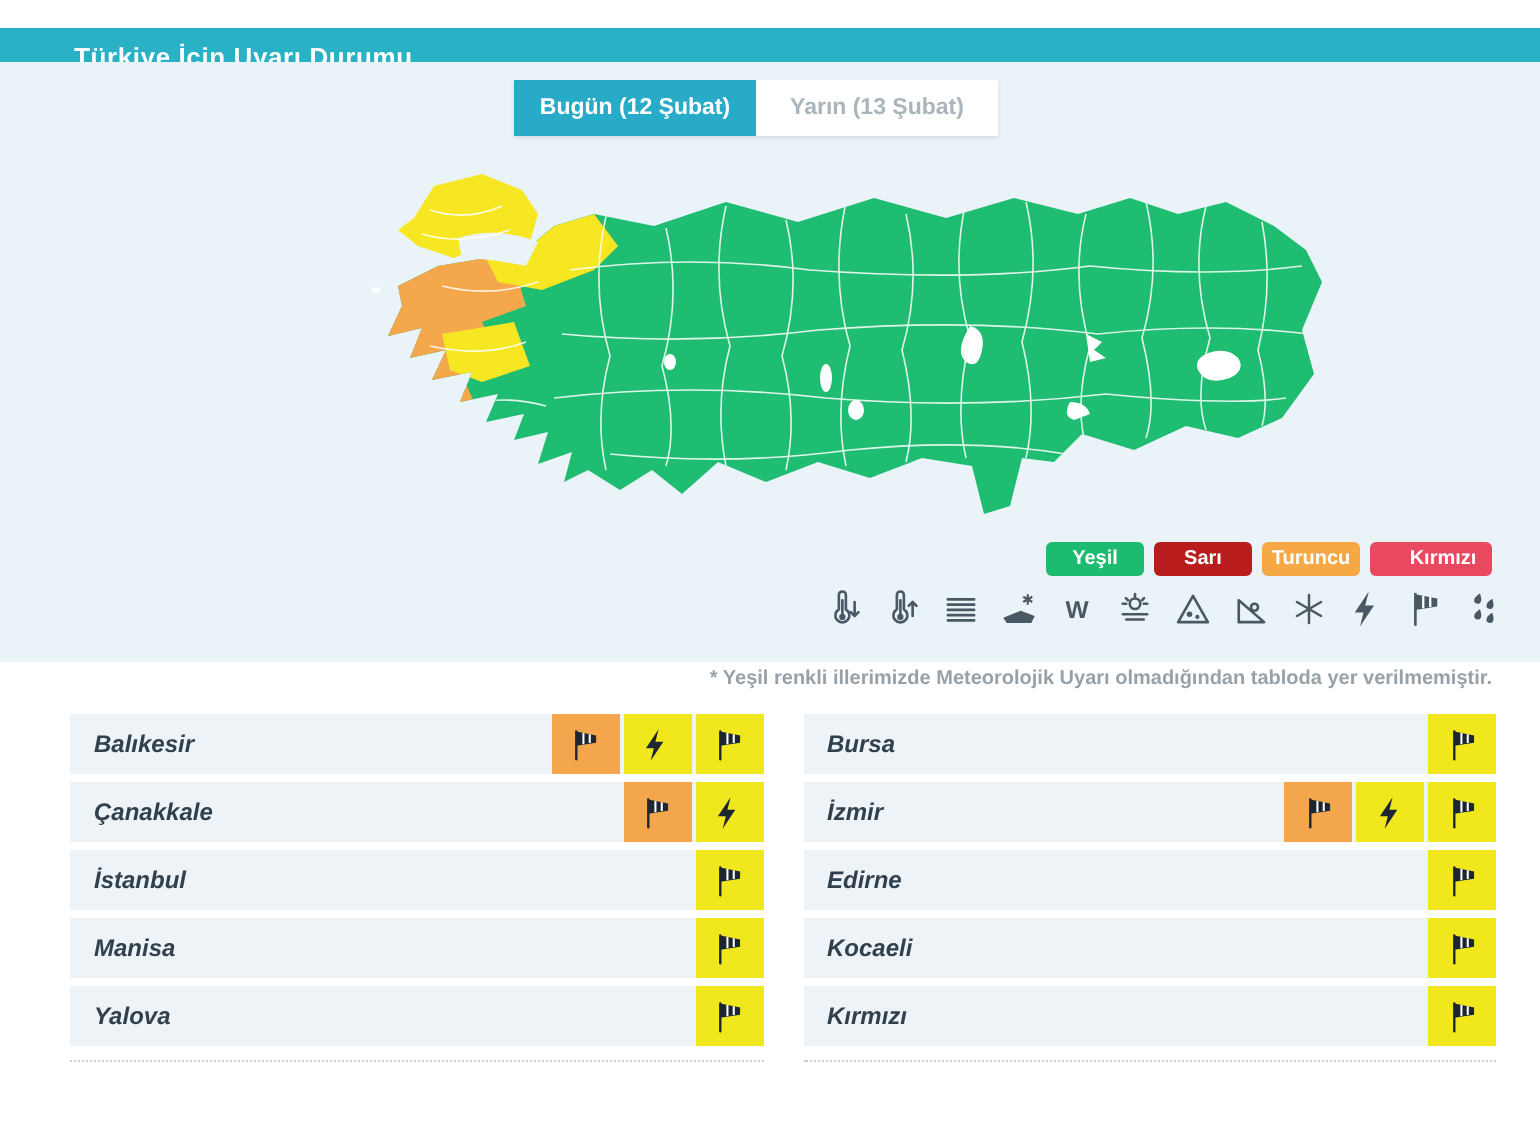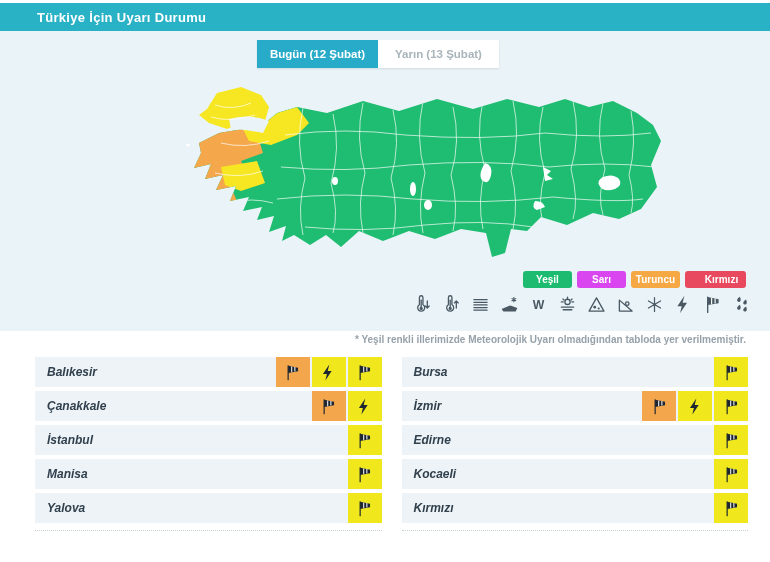--- a/index.html
+++ b/index.html
@@ -1,19 +1,19 @@
 <!DOCTYPE html>
 <html><head>
 <meta charset="utf-8">
 <style>
   html,body{margin:0;padding:0;background:#fff;}
   .page{position:relative;width:770px;height:562px;background:#fff;overflow:hidden;
         font-family:"Liberation Sans",sans-serif;}
   
-  .topbar{position:absolute;left:0;top:3px;width:770px;height:28px;background:#29b1c6;
+  .topbar{position:absolute;left:0;top:14px;width:770px;height:28px;background:#29b1c6;
           display:flex;align-items:center;padding-left:37px;box-sizing:border-box;}
   .topbar .title{color:#fff;font-size:13px;font-weight:bold;letter-spacing:.3px;}
   
   .panel{position:absolute;left:0;top:31px;width:770px;height:300px;background:#e9f3f8;}
   .tabs{position:absolute;left:257px;top:9px;width:242px;height:28px;display:flex;background:#fff;
         box-shadow:0 1px 2px rgba(0,0,0,.10);}
   .tab{flex:1;display:flex;align-items:center;justify-content:center;font-size:11.5px;
        font-weight:bold;color:#a9b4bb;cursor:pointer;}
   .tab.active{background:#28abc9;color:#fff;}
   .map-wrap{position:absolute;left:185px;top:52px;width:480px;height:184px;}
@@ -108,21 +108,21 @@
           <path d="M358 84 l8 4 -4 4 6 4 -8 2 z" fill="#ffffff"></path>
           <ellipse cx="150" cy="98" rx="3" ry="4" fill="#ffffff"></ellipse>
           <path d="M350 118 q8 0 10 6 l-8 3 q-6 -2 -2 -9" fill="#ffffff"></path>
           <ellipse cx="3" cy="62" rx="2" ry="1.5" fill="#ffffff"></ellipse>
         </g>
       </svg>
     </div>
 
     <div class="legend">
         <div class="badge" style="background: rgb(29, 187, 111);">Yeşil</div>
-        <div class="badge" style="background: #d946ef;">Sarı</div>
+        <div class="badge" style="background: #b91c1c;">Sarı</div>
         <div class="badge" style="background: rgb(245, 168, 67);">Turuncu</div>
         <div class="badge" style="background: rgb(232, 73, 95); padding-left: 12px;">Kırmızı</div>
       </div>
     <div class="icon-strip">
         <span class="icon">
           <svg viewBox="0 0 24 24">
             <g stroke="#4a5863" fill="none" stroke-width="1.5" stroke-linecap="round" stroke-linejoin="round">
               <path d="M8.5 4a2 2 0 014 0v8.2a4 4 0 11-4 0z"></path>
               <path d="M10.5 15V7"></path>
               <path d="M17.5 8v8M15.3 13.8l2.2 2.2 2.2-2.2"></path>

